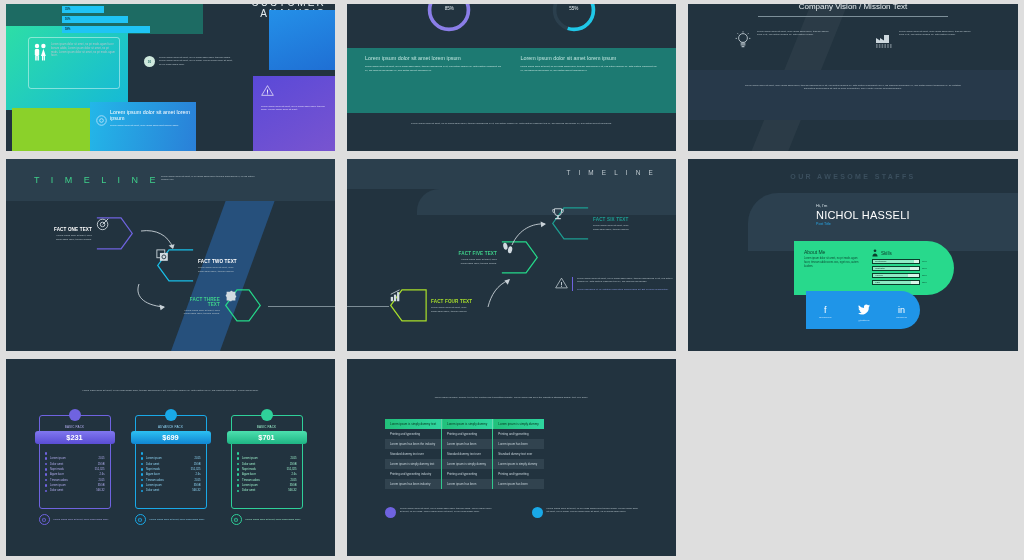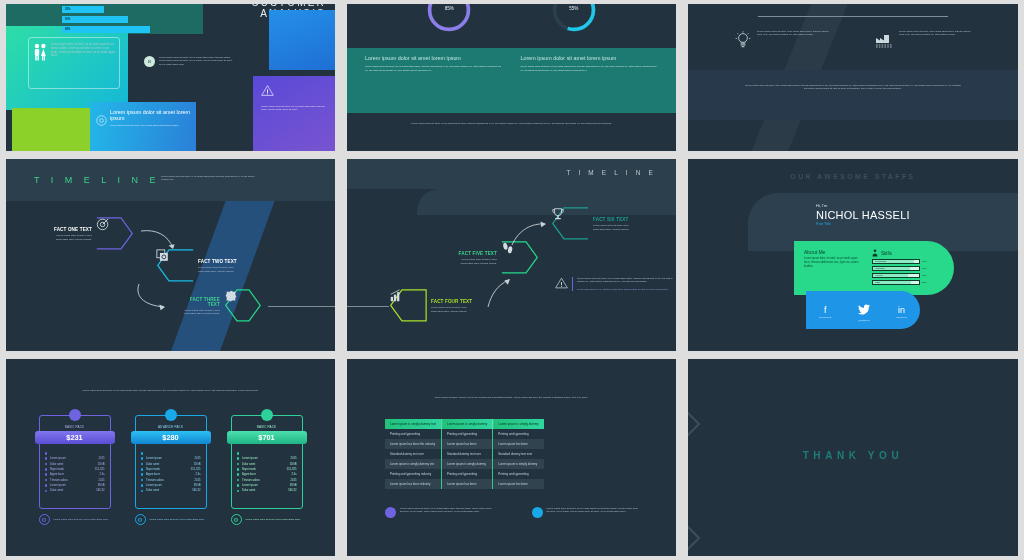--- a/index.html
+++ b/index.html
@@ -243,20 +243,21 @@
           <div class="lorem sm" style="color:#cfeae5">Lorem ipsum dolor sit amet, no pri mods agam facer, timeam adolescens ei ut, eos autem laudem ne. Tota partem elaboraret ius ex, his insolens liberavisse ex, duo dictas laoreet phaedrum in.</div>
         </div>
       </div>
       <div class="foot lorem sm">Lorem ipsum dolor sit amet, no pri mods agam facer, timeam adolescens ei ut, eos autem laudem ne. Tota partem elaboraret ius ex, his insolens liberavisse ex, duo dictas laoreet phaedrum.</div>
     </div>
   </div>
 
   <div class="slide s3">
     <div class="canvas">
       <div class="diag"></div>
+      <div class="h">Company Vision / Mission Text</div>
       <div class="rule"></div>
       <div class="two">
         <div class="item">
           <svg width="18" height="20" viewBox="0 0 18 20" style="flex:none">
             <circle cx="9" cy="8" r="4.4" fill="none" stroke="#cdd8de" stroke-width=".8"></circle>
             <rect x="6.6" y="12.6" width="4.8" height="1" fill="#cdd8de"></rect>
             <rect x="6.6" y="14.4" width="4.8" height="1" fill="#cdd8de"></rect>
             <rect x="7.6" y="16.2" width="2.8" height="1" fill="#cdd8de"></rect>
             <path d="M9 1.2v1.4M3.4 3.2l1 1M14.6 3.2l-1 1M1.6 8.4h1.4M15 8.4h1.4" stroke="#cdd8de" stroke-width=".7"></path>
           </svg>
@@ -551,21 +552,21 @@
           <div class="foot">
             <div class="ic" style="border-color:#6f63e0;color:#6f63e0">⚙</div>
             <div class="lorem sm" style="color:#b3aef0">Lorem ipsum dolor sit amet, nopri mods agam facer.</div>
           </div>
         </div>
 
         <div class="card">
           <div class="ball" style="background:#19a9e8"></div>
           <div class="box" style="border-color:#19a9e8">
             <div class="pack" style="color:#8fd5f5">ADVANCE PACK</div>
-            <div class="price" style="background:linear-gradient(180deg,#2cc0f2,#1186d2)">$280</div>
+            <div class="price" style="background:linear-gradient(180deg,#2cc0f2,#1186d2)">$699</div>
             <ul>
               <li>
                   <span class="dot" style="background:#19a9e8"></span>
                   <span class="l" style="color:#8fd5f5"></span>
                   <span style="color:#8fd5f5"></span>
                 </li>
               <li>
                   <span class="dot" style="background:#19a9e8"></span>
                   <span class="l" style="color:#8fd5f5">Lorem ipsum</span>
                   <span style="color:#8fd5f5">2015</span>
@@ -715,25 +716,14 @@
           <div class="lorem sm">Lorem ipsum dolor sit amet, ea pri mods agam facer timeam adois. Lorem ipsum dolor sit amet, ea pri mods. Lorem ipsum dolor sit amet, ea pri mods agam facer.</div>
         </div>
         <div class="note">
           <div class="ic" style="background:#19a9e8"></div>
           <div class="lorem sm">Lorem ipsum dolor sit amet, ea pri mods agam facer timeam adois. Lorem ipsum dolor sit amet, ea pri mods. Lorem ipsum dolor sit amet, ea pri mods agam facer.</div>
         </div>
       </div>
     </div>
   </div>
 
-  <div class="slide s9">
-    <div class="canvas">
-      <svg class="chev" style="left:-6px;top:48px" width="26" height="34" viewBox="0 0 26 34">
-        <path d="M2 2 L17 17 L2 32" fill="none" stroke="#8fa3ae" stroke-width="2"></path>
-      </svg>
-      <svg class="chev" style="left:-6px;top:162px" width="26" height="34" viewBox="0 0 26 34">
-        <path d="M2 2 L17 17 L2 32" fill="none" stroke="#8fa3ae" stroke-width="2"></path>
-      </svg>
-      <div class="ty">THANK YOU</div>
-    </div>
-  </div>
 
 </div>
 
 </body></html>

